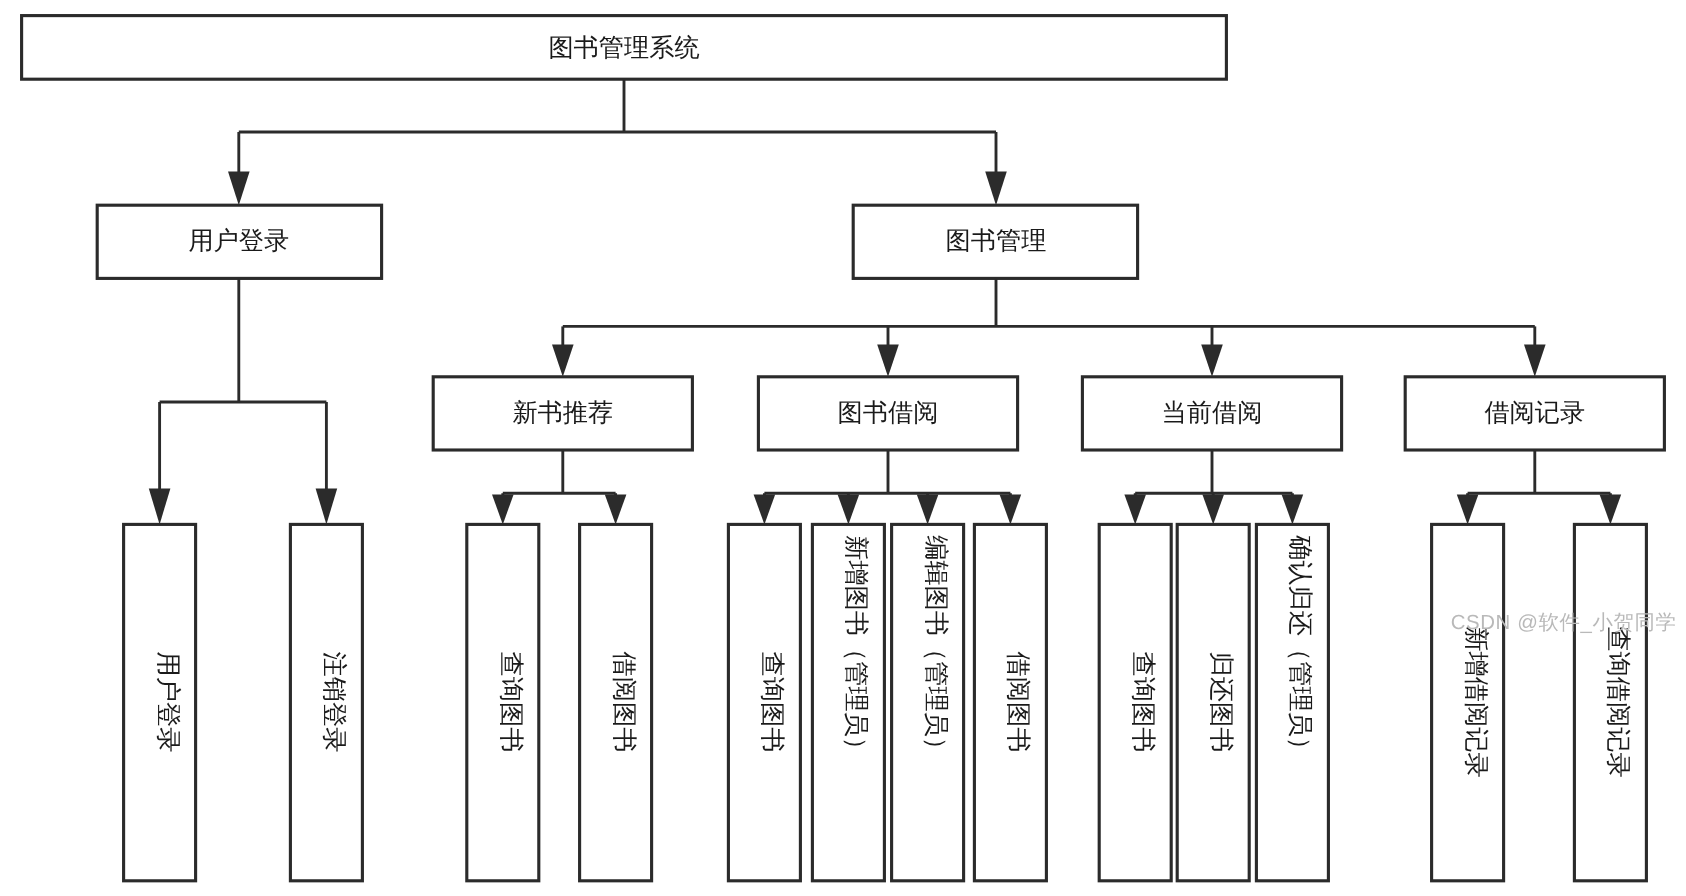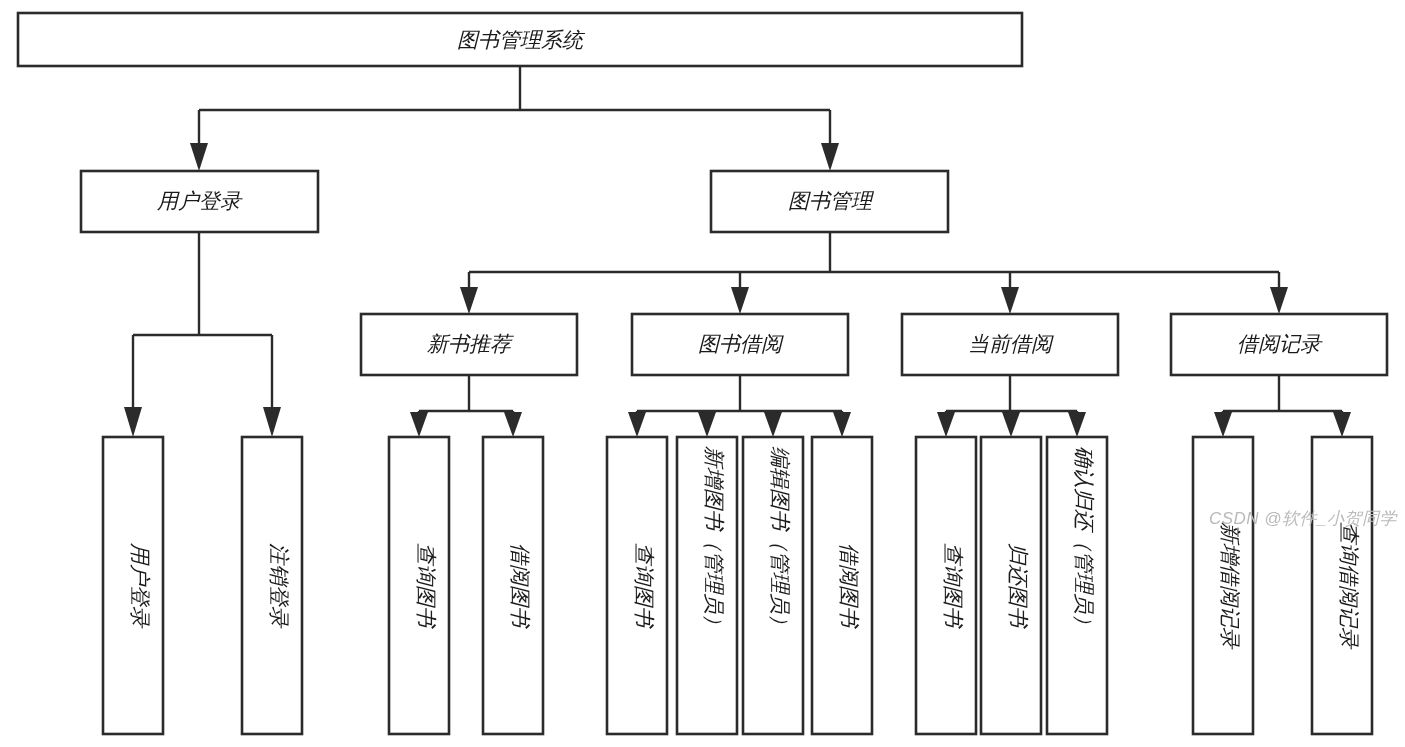--- a/index.html
+++ b/index.html
@@ -10,21 +10,20 @@
   body {
     width: 1405px;
     height: 747px;
     font-family: "Liberation Sans", "DejaVu Sans", sans-serif;
     overflow: hidden;
   }
   #diagram-root {
     position: relative;
     width: 1405px;
     height: 536px;
-    font-style: italic;
   }
   svg.flow {
     position: absolute;
     top: 0;
     left: 0;
     width: 1405px;
     height: 747px;
     display: block;
   }
   .node-rect {

